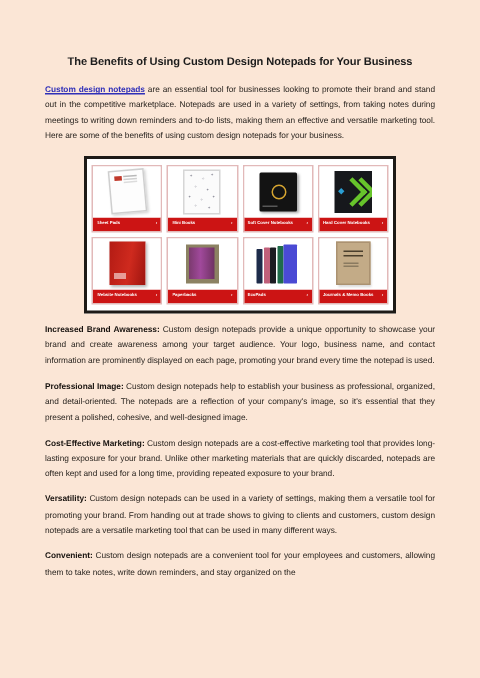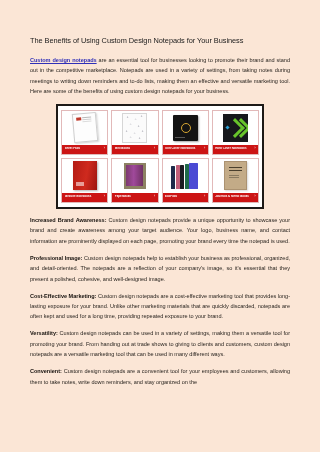--- a/index.html
+++ b/index.html
@@ -15,22 +15,23 @@
   }
   .page {
     width: 320px;
     height: 452px;
     background: #fbe6d6;
     box-sizing: border-box;
     padding: 0 30px;
     position: relative;
   }
   .doc-title {
+    text-align: center;
     font-size: 7.4px;
-    font-weight: normal;
+    font-weight: bold;
     color: #1b1b1b;
     letter-spacing: -0.05px;
     margin: 0;
     padding-top: 37px;
     line-height: 1.2;
   }
   .para {
     font-size: 5.55px;
     line-height: 1.88;
     color: #2a2520;

